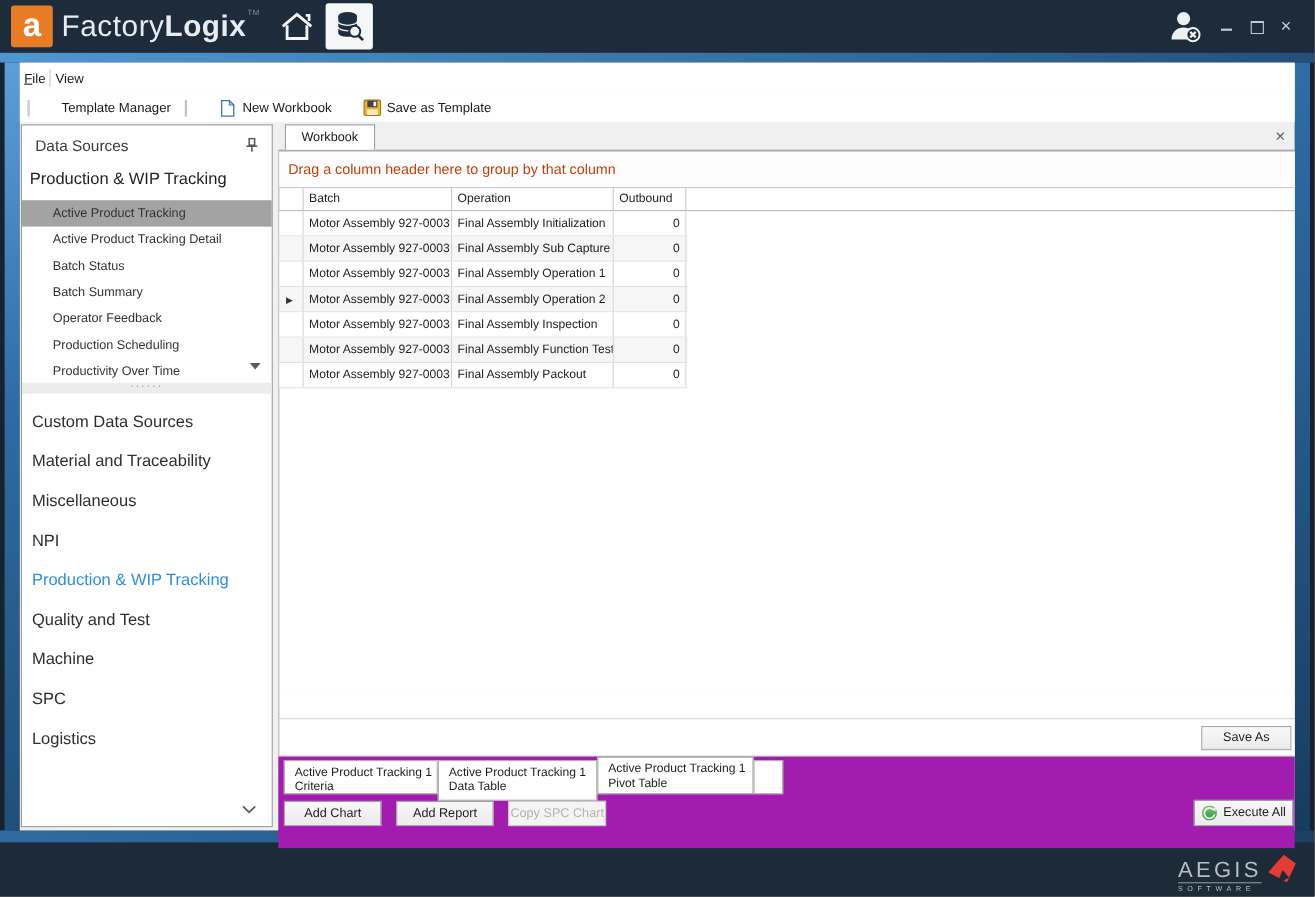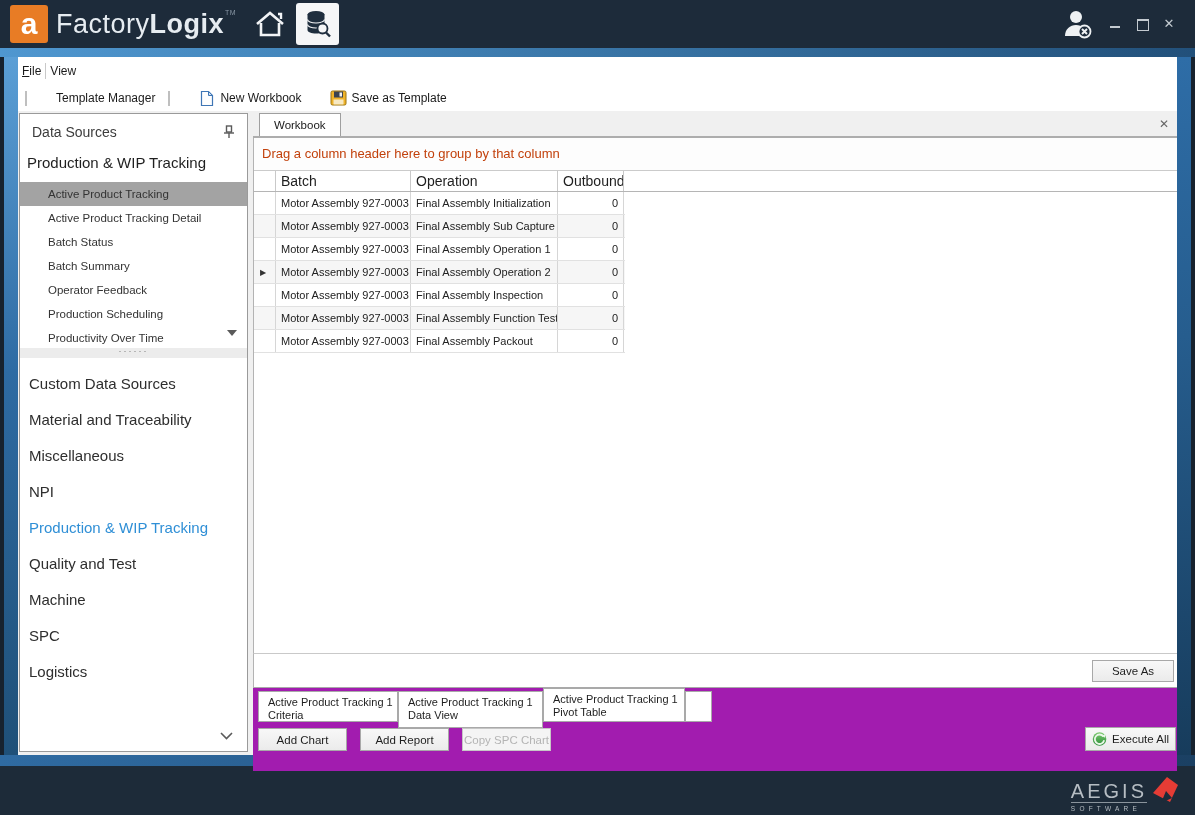--- a/index.html
+++ b/index.html
@@ -63,21 +63,21 @@
 
   
   .main{position:absolute;left:235px;top:56px;width:924px;height:642px;}
   .tabstrip{position:absolute;left:0;top:0;width:924px;height:25px;border-bottom:2px solid #adadad;}
   .tab-workbook{position:absolute;left:6px;top:0;height:23px;line-height:22px;padding:0 14px;background:#fff;
     border:1px solid #9f9f9f;border-bottom:none;font-size:11.5px;color:#1a1a1a;}
   .tab-close{position:absolute;right:8px;top:4px;font-size:12px;color:#666;line-height:14px;}
 
   .grid-area{position:absolute;left:0;top:25px;width:924px;height:489px;background:#fff;border-left:1px solid #b3b3b3;}
   .group-panel{height:33px;border-bottom:1px solid #cbcbcb;line-height:32px;padding-left:8px;font-size:13px;color:#c2410c;background:#fdfdfd;white-space:nowrap;}
-  .grid-header{display:flex;height:21px;border-bottom:1px solid #b5b5b5;font-size:14px;color:#1e1e1e;}
+  .grid-header{display:flex;height:21px;border-bottom:1px solid #b5b5b5;font-size:11px;color:#1e1e1e;}
   .gh{border-right:1px solid #c9c9c9;padding:0 5px;line-height:20px;white-space:nowrap;overflow:hidden;}
   .c-ind{width:22px;padding:0;}
   .c-batch{width:135px;}
   .c-op{width:147px;}
   .c-out{width:66px;}
   .grid-rows{width:371px;}
   .grid-row{display:flex;height:23px;border-bottom:1px solid #e1e1e1;font-size:11px;color:#222;background:#fff;}
   .grid-rows .grid-row:nth-of-type(even){background:#f6f6f6;}
   .gc{border-right:1px solid #d6d6d6;padding:0 5px;line-height:22px;white-space:nowrap;overflow:hidden;}
   .gc.c-out{text-align:right;}
@@ -322,21 +322,21 @@
 
       <div class="bottomzone">
         <div class="btabs">
   <div class="btab">
     <div class="t1">Active Product Tracking 1</div>
     <div class="t2">Criteria</div>
   </div>
 
   <div class="btab selected">
     <div class="t1">Active Product Tracking 1</div>
-    <div class="t2">Data View</div>
+    <div class="t2">Data Table</div>
   </div>
 
   <div class="btab">
     <div class="t1">Active Product Tracking 1</div>
     <div class="t2">Pivot Table</div>
   </div>
 </div>
         <div class="btab-stub"></div>
         <div class="bbtns">
   <button class="btn">Add Chart</button>

